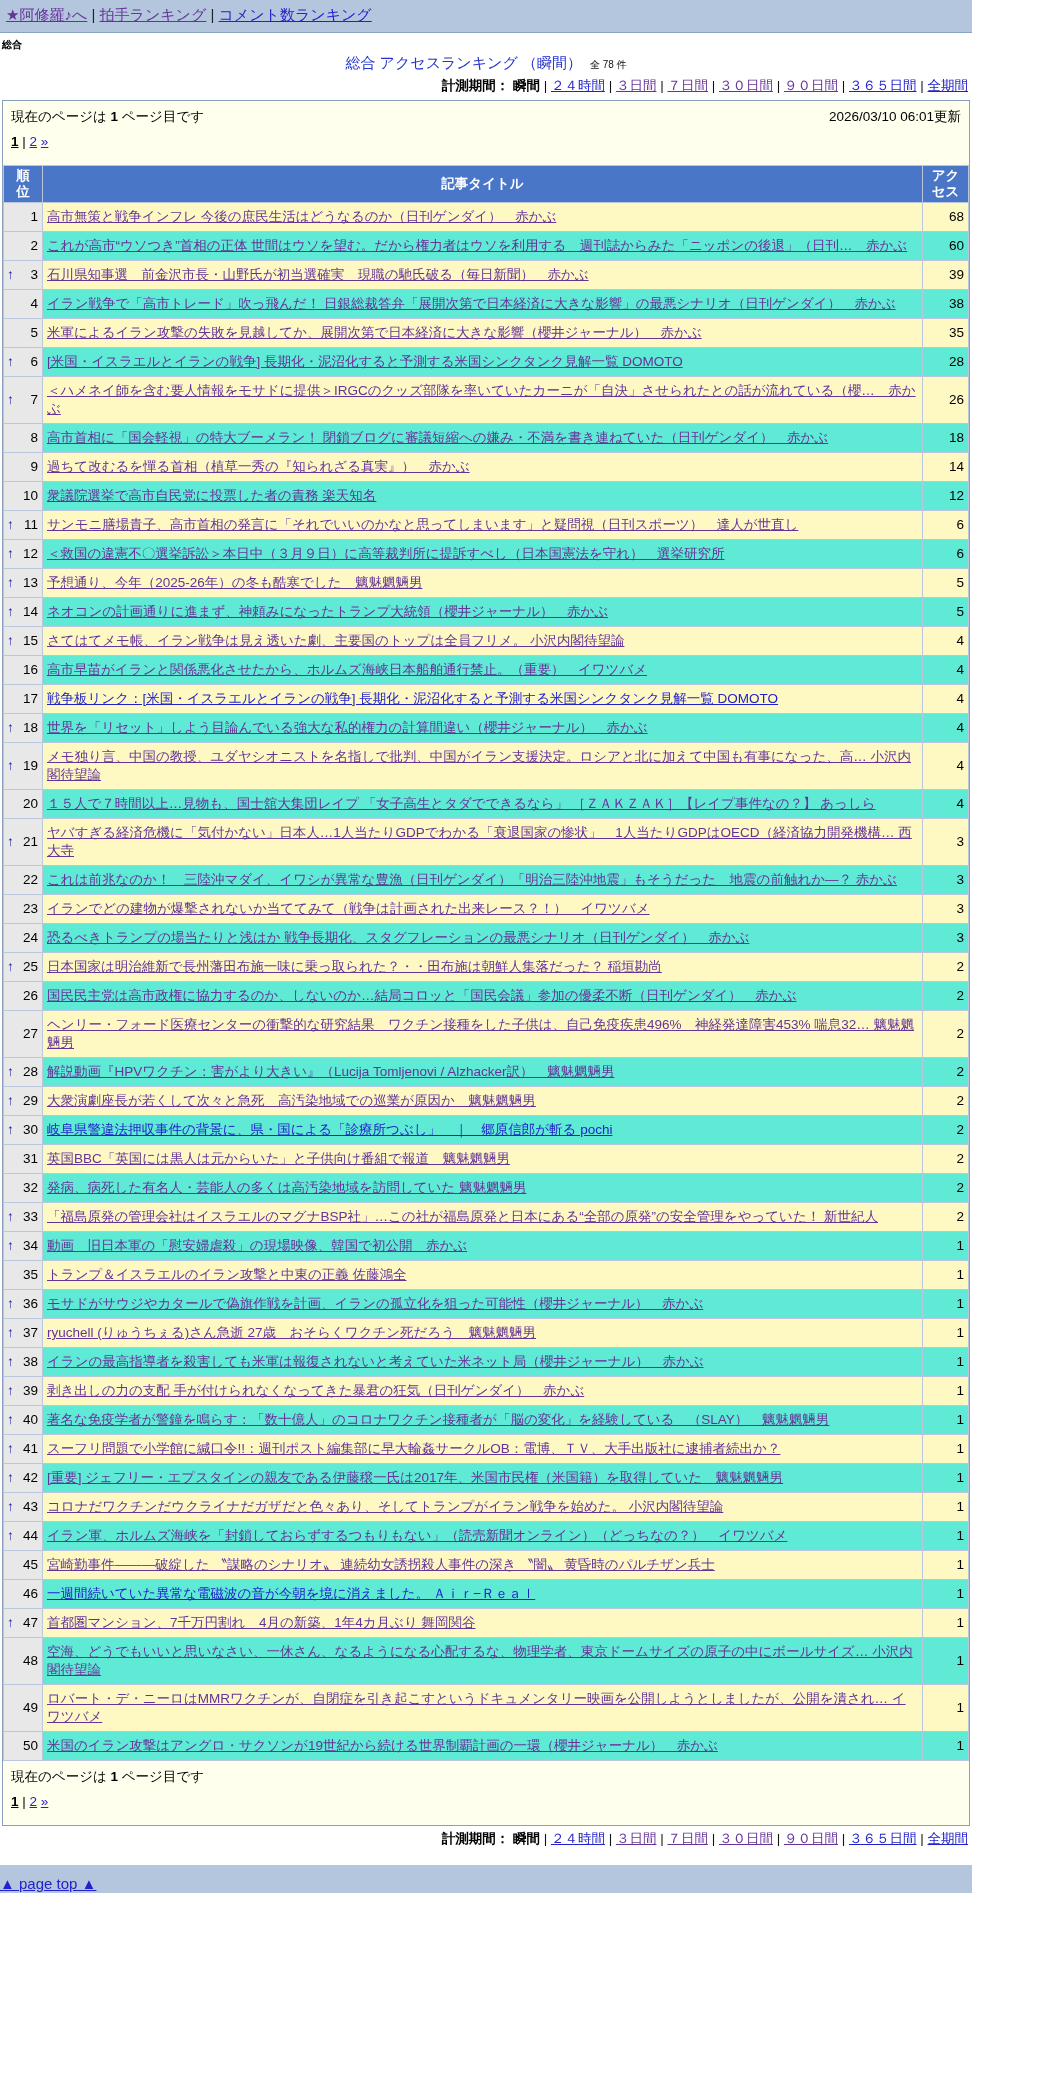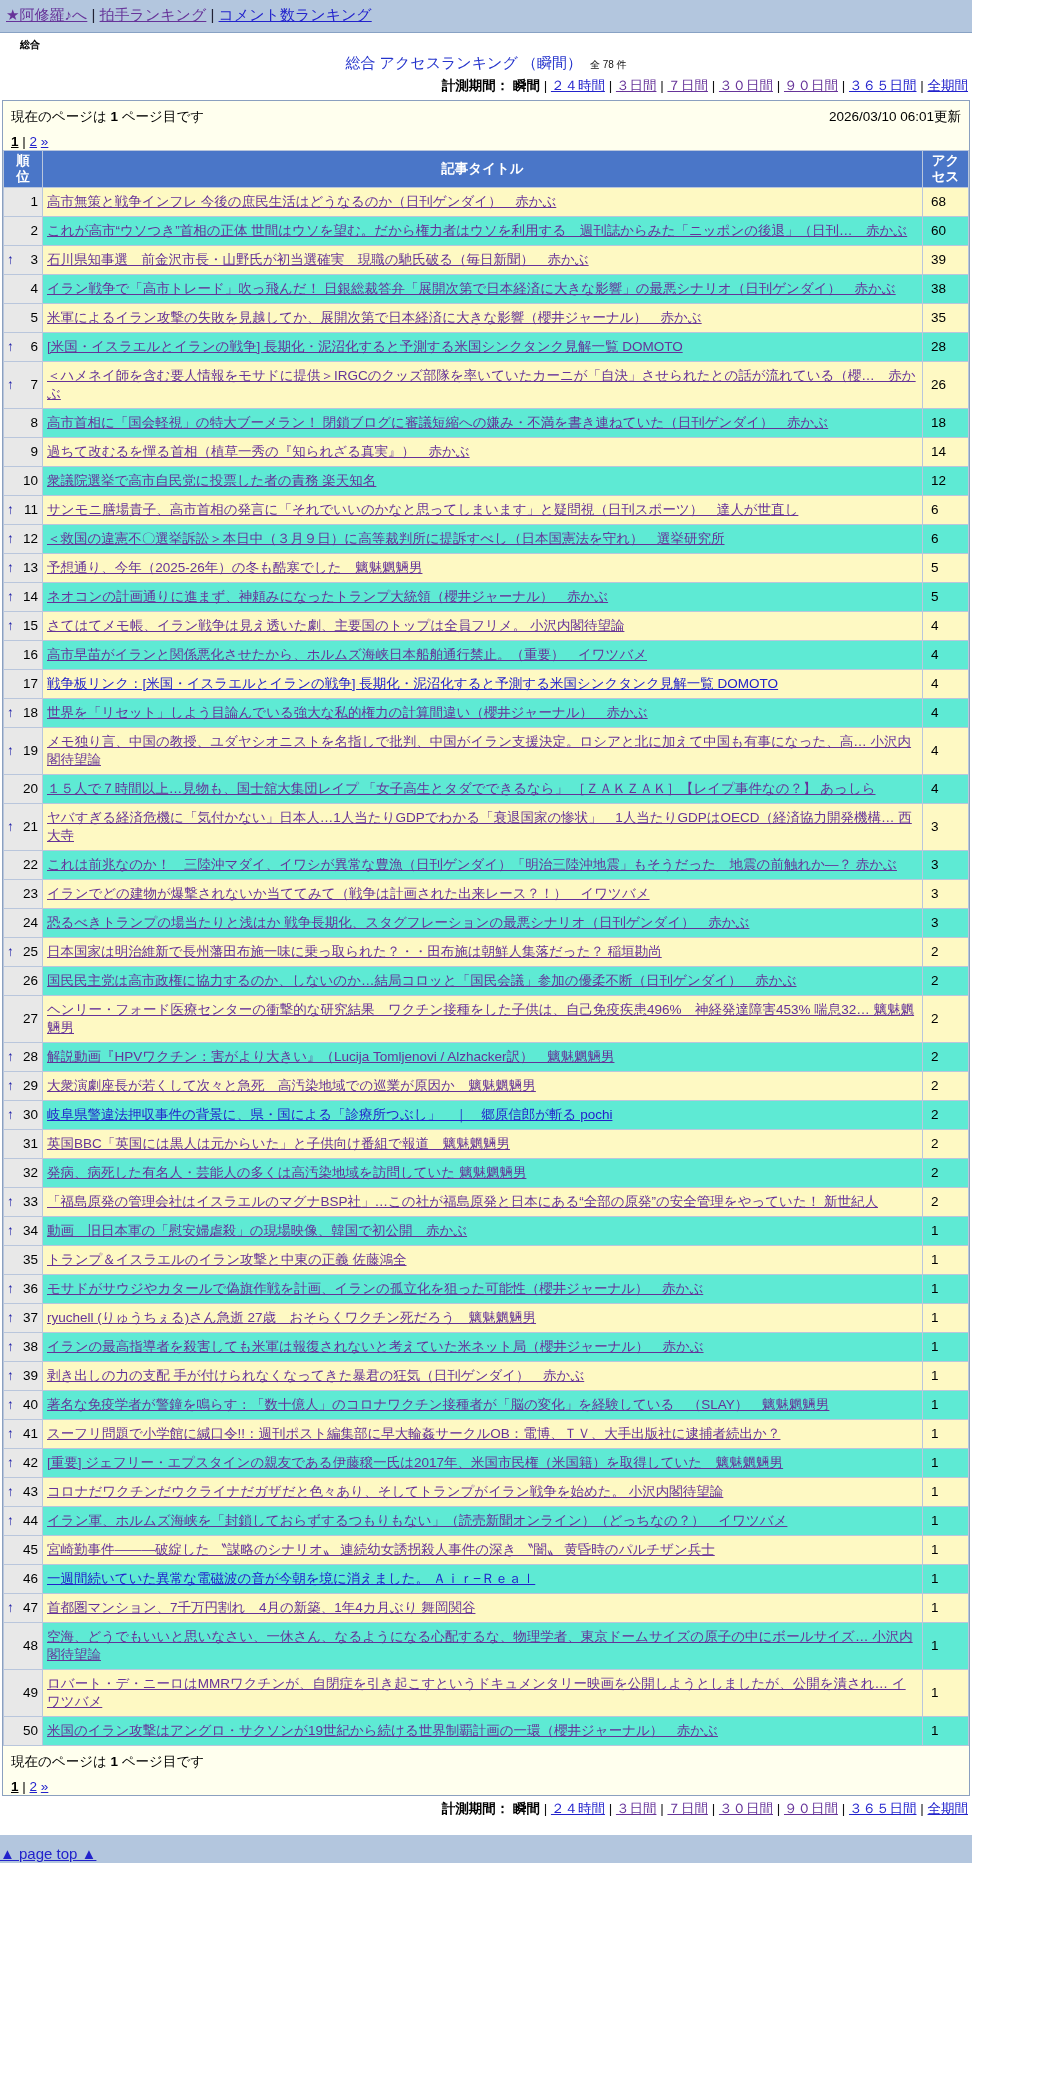--- a/index.html
+++ b/index.html
@@ -7,49 +7,49 @@
   .page { width:972px; min-height:2080px; box-sizing:border-box; }
 
   a { text-decoration:underline; cursor:pointer; }
   a.blue { color:#2222cc; }
   a.purple { color:#663399; }
 
   .top-bar { background:#b3c6de; border-bottom:1px solid #88a2c4;
     padding:6px 8px 7px 6px; font-size:15px; }
   .top-bar .sep { color:#223; }
 
-  .category { font-size:10px; font-weight:bold; padding:5px 2px 0 20px; }
+  .category { font-size:10px; font-weight:bold; padding:5px 2px 0 2px; }
 
   .title-line { text-align:center; margin:2px 0 0 0; }
   .page-title { color:#2433cc; font-weight:normal; font-size:15px; }
   .item-count { font-size:10px; color:#111; margin-left:8px;margin-top:40px; }
 
   .period-nav { text-align:right; font-size:13.5px; padding:4px 4px 5px 0; }
   .period-label, .period-current { font-weight:bold; }
   .period-nav .sep { color:#111; }
 
   .content-box { margin:0 2px; border:1px solid #8ba0bf; }
 
-  .info-box { background:#ffffee; padding:7px 8px 1px 8px; font-size:13.5px; }
+  .info-box { background:#ffffee; padding:7px 8px 16px 8px; font-size:13.5px; }
   .info-line { display:flex; justify-content:space-between; line-height:17px; }
   .pagination { margin-top:9px; font-size:13.5px; }
   .pagination .current { font-weight:bold; text-decoration:underline; color:#000; }
 
   table { width:100%; border-collapse:collapse; table-layout:fixed; font-size:13.5px; }
   th { background:#4a76c8; color:#fff; font-weight:bold;
     border:1px solid #b9c6dc; padding:2px 1px; line-height:16px; text-align:center; }
   th.rank-h { width:36px; }
   th.access-h { width:43px; }
   td { border:1px solid #b9c6dc; padding:5px 4px; line-height:18px; vertical-align:middle; }
   td.rank-cell { background:#e8e8e8; padding:5px 4px 5px 2px; }
   .rank-inner { position:relative; display:block; text-align:right; }
   .up-arrow { position:absolute; left:1px; top:0; color:#1a1aa6; font-weight:bold; }
   tr.odd  td.title-cell, tr.odd  td.access-cell { background:#fef9c3; }
   tr.even td.title-cell, tr.even td.access-cell { background:#5eead4; }
-  td.access-cell { text-align:left;padding-left:8px; }
+  td.access-cell { text-align:right;padding-left:8px; }
   a.article-link { color:#663399; }
   a.article-link.unvisited { color:#2222cc; }
 
   .footer-bar { background:#b3c6de; margin-top:12px; padding:10px 10px 1px 0;
     text-align:left; font-size:15px; }
 </style>
 </head>
 <body>
 
 <div class="page">

